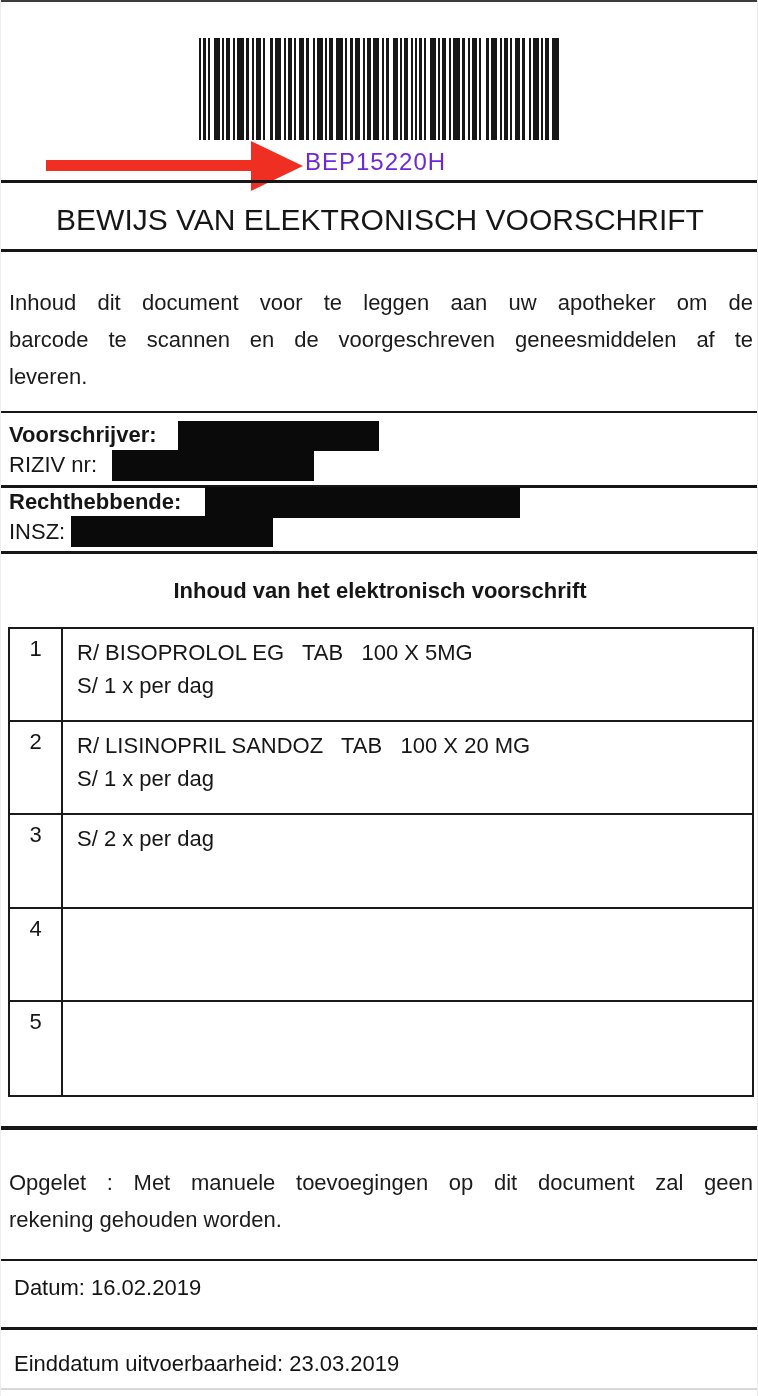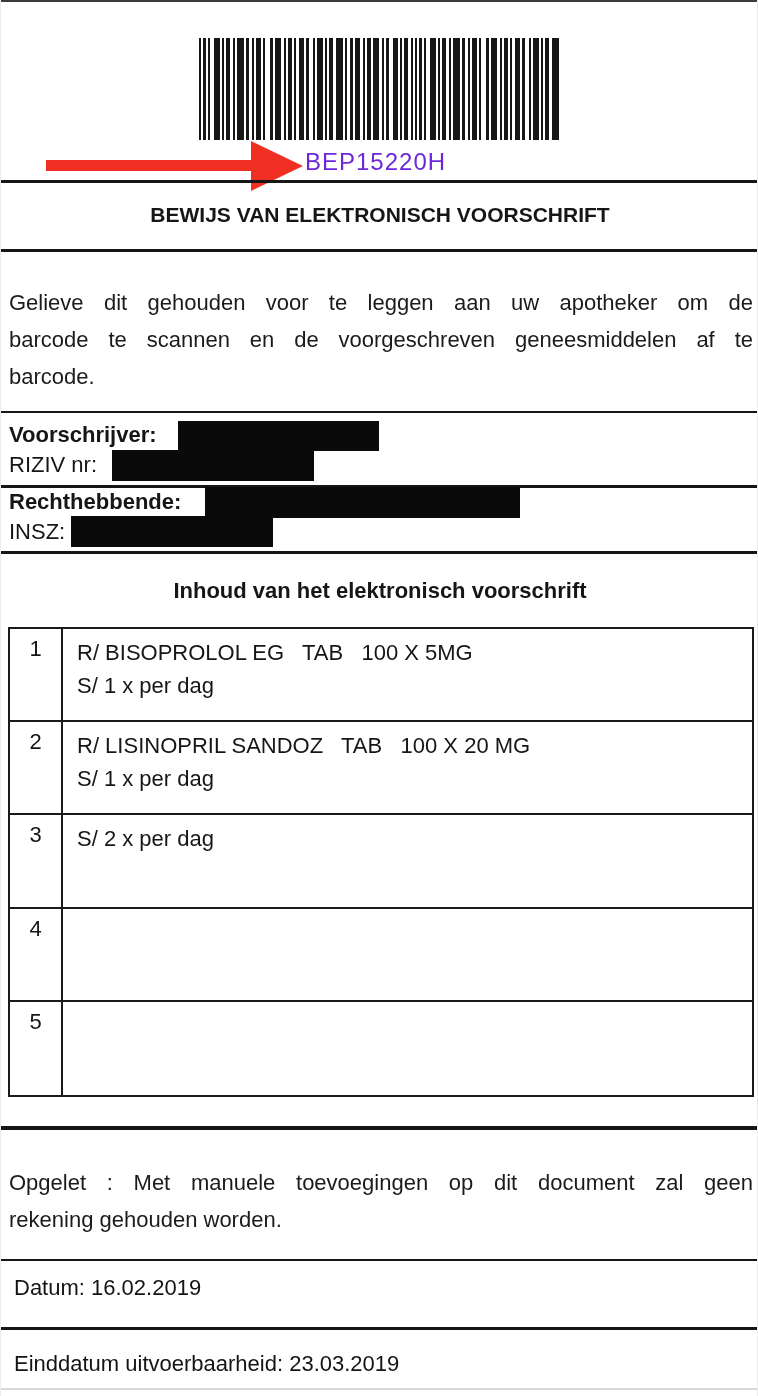--- a/index.html
+++ b/index.html
@@ -14,21 +14,21 @@
   #barcode .bar{position:absolute;top:0;height:100%;background:#171717;}
   #barcode-code{position:absolute;left:304px;top:148px;font-size:24px;letter-spacing:1px;color:#6d28d9;}
 
   
   #arrow-shaft{position:absolute;left:45px;top:160px;width:208px;height:11px;background:#ee2f22;}
   #arrow-head{position:absolute;left:250px;top:141px;width:0;height:0;
               border-top:25px solid transparent;border-bottom:25px solid transparent;
               border-left:52px solid #ee2f22;}
 
   .doc-title{position:absolute;left:0;top:203px;width:758px;text-align:center;
-             font-weight:bold;font-size:21px;letter-spacing:0;}
+             font-weight:normal;font-size:30px;letter-spacing:0;}
 
   .para{position:absolute;left:8px;width:744px;font-size:22px;line-height:37px;color:#1b1b1b;}
   .jline{display:block;text-align:justify;text-align-last:justify;white-space:nowrap;}
   .nline{display:block;text-align:left;}
 
   .sect-label{position:absolute;font-size:22px;}
   .bold{font-weight:bold;}
   .redact{position:absolute;background:#0a0a0a;}
 
   .sub-heading{position:absolute;left:0;top:578px;width:758px;text-align:center;
@@ -120,23 +120,23 @@
   <div id="arrow-shaft" style="background: rgb(238, 47, 34);"></div>
   <div id="arrow-head" style="border-left-color: rgb(238, 47, 34);"></div>
 
   <div class="rule" style="top:180px;height:3px;"></div>
 
   <div class="doc-title">BEWIJS VAN ELEKTRONISCH VOORSCHRIFT</div>
 
   <div class="rule" style="top:249px;height:3px;"></div>
 
   <div class="para" style="top:284px;">
-    <span class="jline">Gelieve dit gehouden voor te leggen aan uw apotheker om de</span>
+    <span class="jline">Inhoud dit document voor te leggen aan uw apotheker om de</span>
     <span class="jline">barcode te scannen en de voorgeschreven geneesmiddelen af te</span>
-    <span class="nline">barcode.</span>
+    <span class="nline">leveren.</span>
   </div>
 
   <div class="rule" style="top:411px;height:2px;"></div>
 
   <div>
     <span class="sect-label bold" style="left:8px;top:422px;">Voorschrijver:</span>
     <div class="redact" style="left:177px;top:421px;width:201px;height:30px;"></div>
     <span class="sect-label" style="left:8px;top:452px;text-align:center;">RIZIV nr:</span>
     <div class="redact" style="left:111px;top:450px;width:202px;height:31px;"></div>
   </div>

